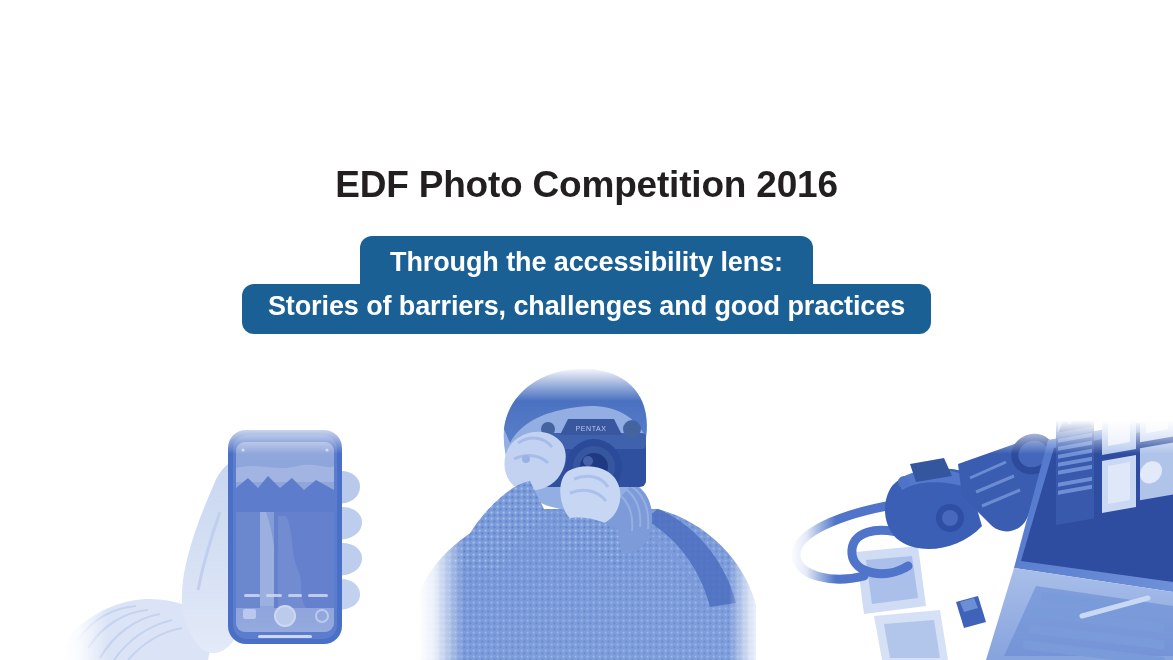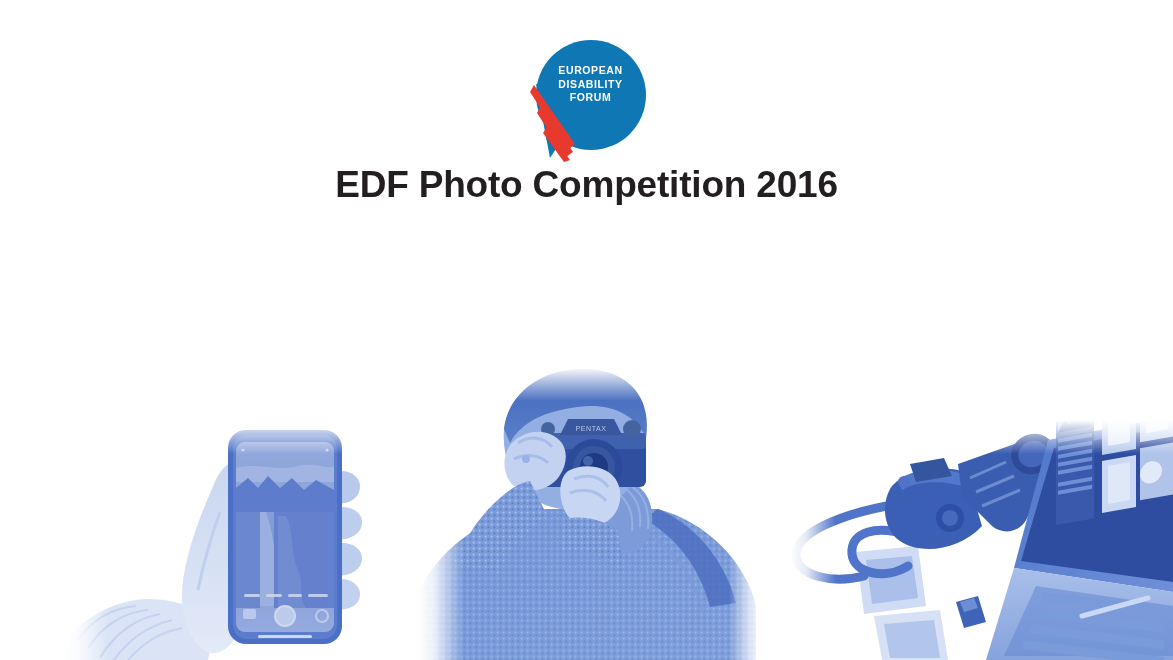--- a/index.html
+++ b/index.html
@@ -137,49 +137,26 @@
   .feather-r { position: absolute; right: 0; top: 0; bottom: 0; width: 34px;
     background: linear-gradient(to left, #ffffff 0%, rgba(255,255,255,0.7) 40%, rgba(255,255,255,0) 100%); }
   .feather-t { position: absolute; left: 0; right: 0; top: 0; height: 34px;
     background: linear-gradient(to bottom, #ffffff 0%, rgba(255,255,255,0.55) 45%, rgba(255,255,255,0) 100%); }
 </style>
 </head>
 <body>
 
 <div class="poster">
 
-  <div class="logo-wrap">
-    <div class="logo">
-      <svg viewBox="0 0 118 122" xmlns="http://www.w3.org/2000/svg" aria-hidden="true">
-
-        <g>
-          <circle cx="63" cy="55" r="55" fill="#0f78b4"></circle>
-          <path d="M63 55 L18 100 L28 20 Z" fill="#0f78b4"></path>
-          <path d="M8 44 L63 55 L22 118 Z" fill="#0f78b4"></path>
-        </g>
-
-        <g>
-          <path d="M6 45 L47 104 L40 110 L2 52 Z" fill="#e8392f"></path>
-          <path d="M13 66 L45 112 L38 117 L9 73 Z" fill="#e8392f"></path>
-          <path d="M19 87 L42 120 L36 122 L15 93 Z" fill="#e8392f"></path>
-        </g>
-
-        <path d="M6 45 L63 55 L22 118 L26 96 L4 52 Z" fill="none"></path>
-      </svg>
-      <div class="logo-text">
-        <div>EUROPEAN</div>
-        <div>DISABILITY</div>
-        <div>FORUM</div>
-      </div>
-    </div>
-  </div>
 
   <h1 class="title">EDF Photo Competition 2016</h1>
 
   <div class="banner">
+    <div class="banner-line banner-line-1">Through the accessibility lens:</div>
+    <div class="banner-line banner-line-2">Stories of barriers, challenges and good practices</div>
   </div>
 
   <div class="photos">
 
     <div class="photo photo-phone">
       <svg viewBox="0 0 340 240" xmlns="http://www.w3.org/2000/svg" aria-hidden="true">
         <defs>
           <linearGradient id="skinG" x1="0" y1="0" x2="0" y2="1">
             <stop offset="0%" stop-color="#c8d6f0"></stop>
             <stop offset="100%" stop-color="#e3eaf8"></stop>

